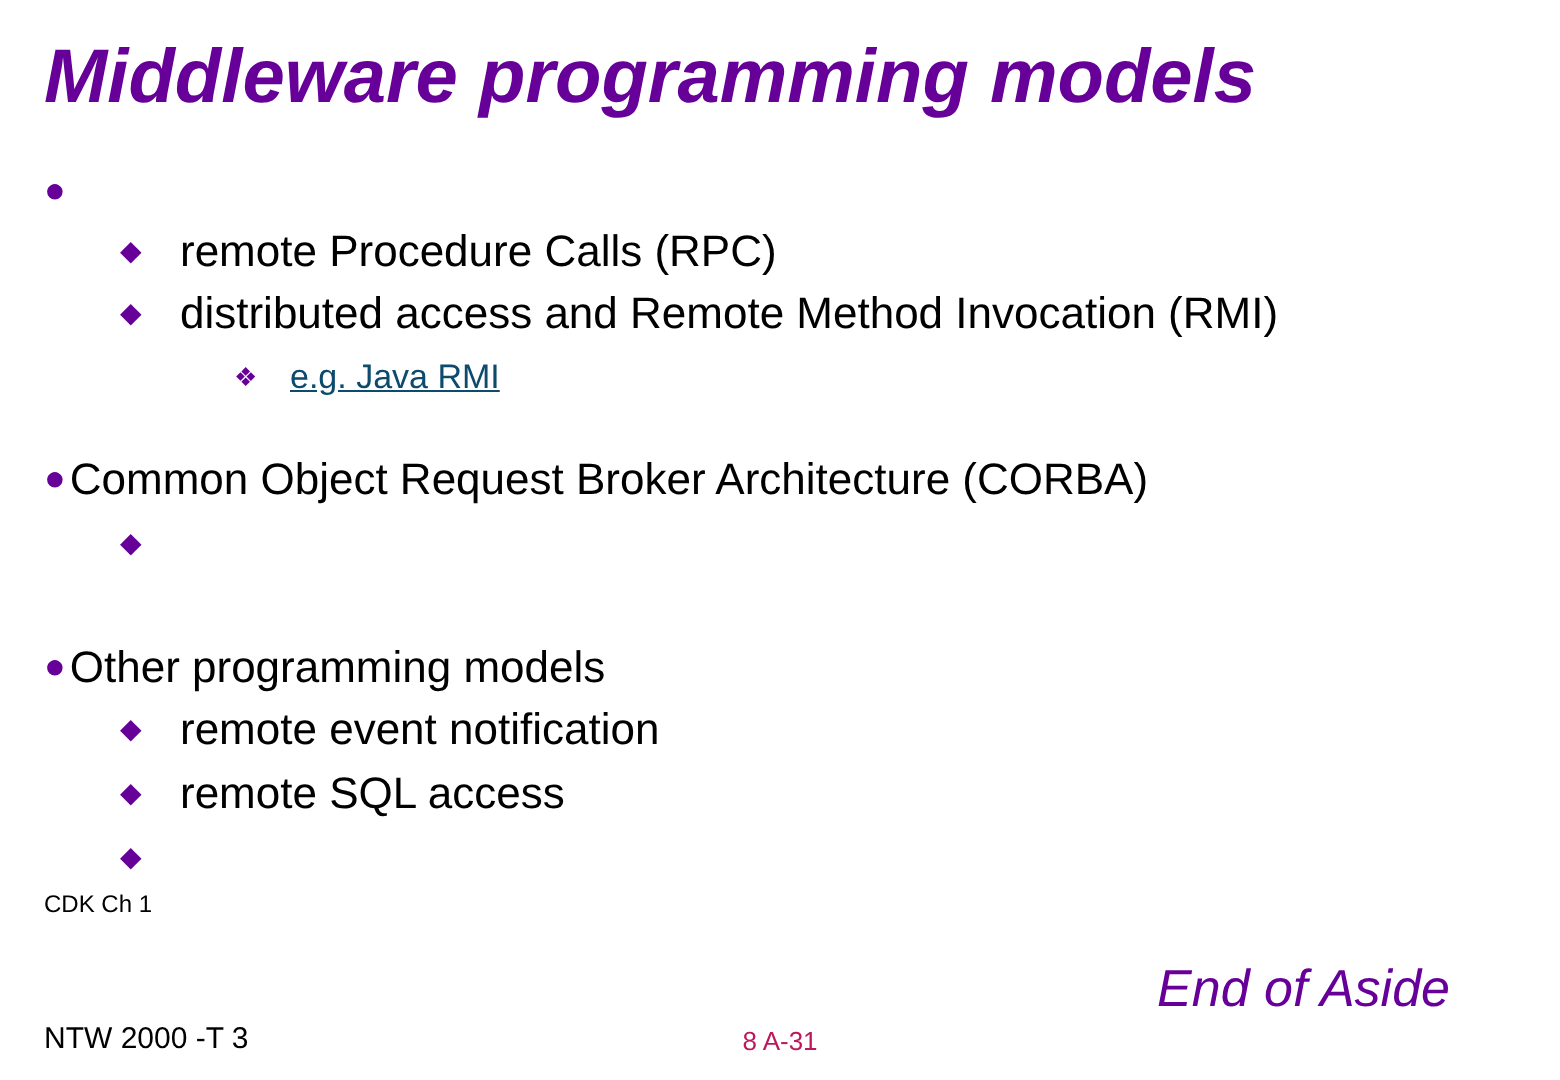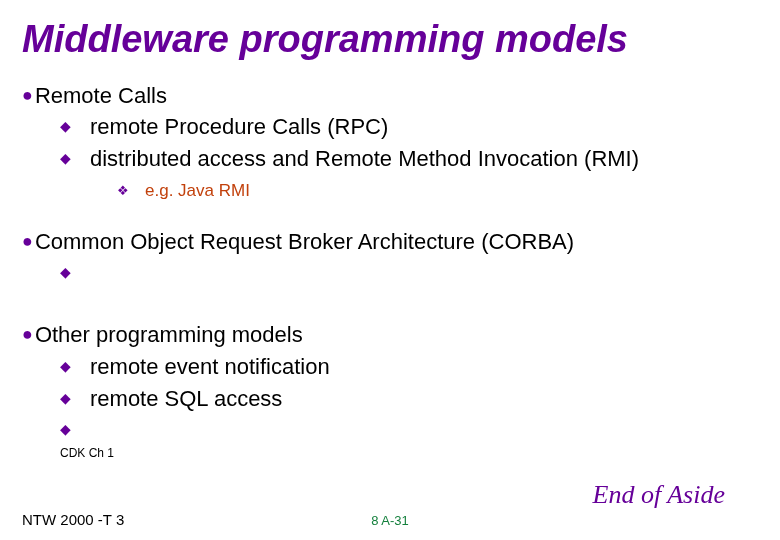--- a/index.html
+++ b/index.html
@@ -63,67 +63,65 @@
     margin-top: 6px;
     margin-bottom: 2px;
   }
   .l3-bul {
     color: #660099;
     font-size: 13px;
     line-height: 22px;
     width: 28px;
     flex: none;
   }
-  .l3-text { color: #c2410c; }
+  .l3-text { color: #0c4a6e; text-decoration: underline; }
   .section-gap-1 { height: 22px; }
   .section-gap-2 { height: 32px; }
   .ref {
     font-size: 12px;
     color: #000;
-    margin-left: 38px;
     margin-top: 2px;
   }
   .footer-left {
     position: absolute;
     left: 22px;
     bottom: 12px;
     font-size: 15px;
     color: #000;
   }
   .footer-center {
     position: absolute;
     left: 0;
     bottom: 12px;
     width: 780px;
     text-align: center;
     font-size: 13px;
-    color: #15803d;
+    color: #be185d;
   }
   .end-aside {
     position: absolute;
     right: 16px;
     bottom: 30px;
-    font-family: Liberation Serif, serif;
+    font-family: Liberation Sans, sans-serif;
     font-style: italic;
     font-size: 26px;
     color: #660099;
   }
 </style>
 </head>
 <body>
 
 <div class="slide">
 
   <div class="title">Middleware programming models</div>
 
   <div class="body">
 
     <div class="l1">
       <span class="l1-bul">●</span>
-      <span class="l1-text">Remote Calls</span>
     </div>
     <div class="l2">
       <span class="l2-bul">◆</span>
       <span class="l2-text">remote Procedure Calls (RPC)</span>
     </div>
     <div class="l2">
       <span class="l2-bul">◆</span>
       <span class="l2-text">distributed access and Remote Method Invocation (RMI)</span>
     </div>
     <div class="l3">

